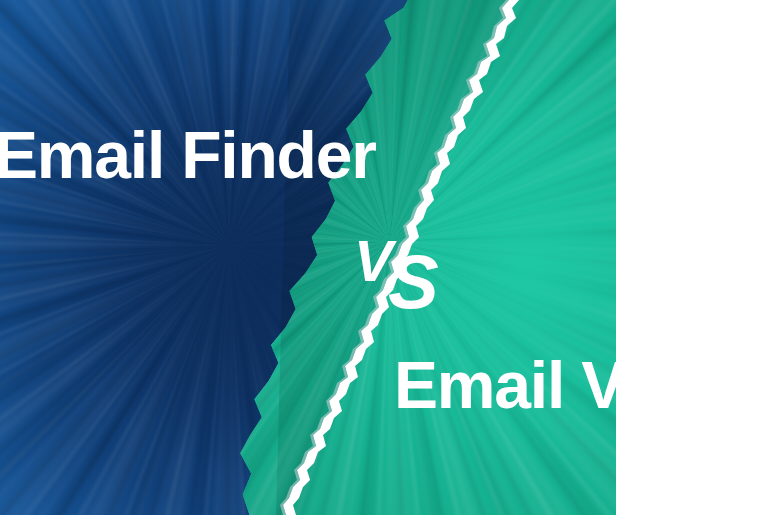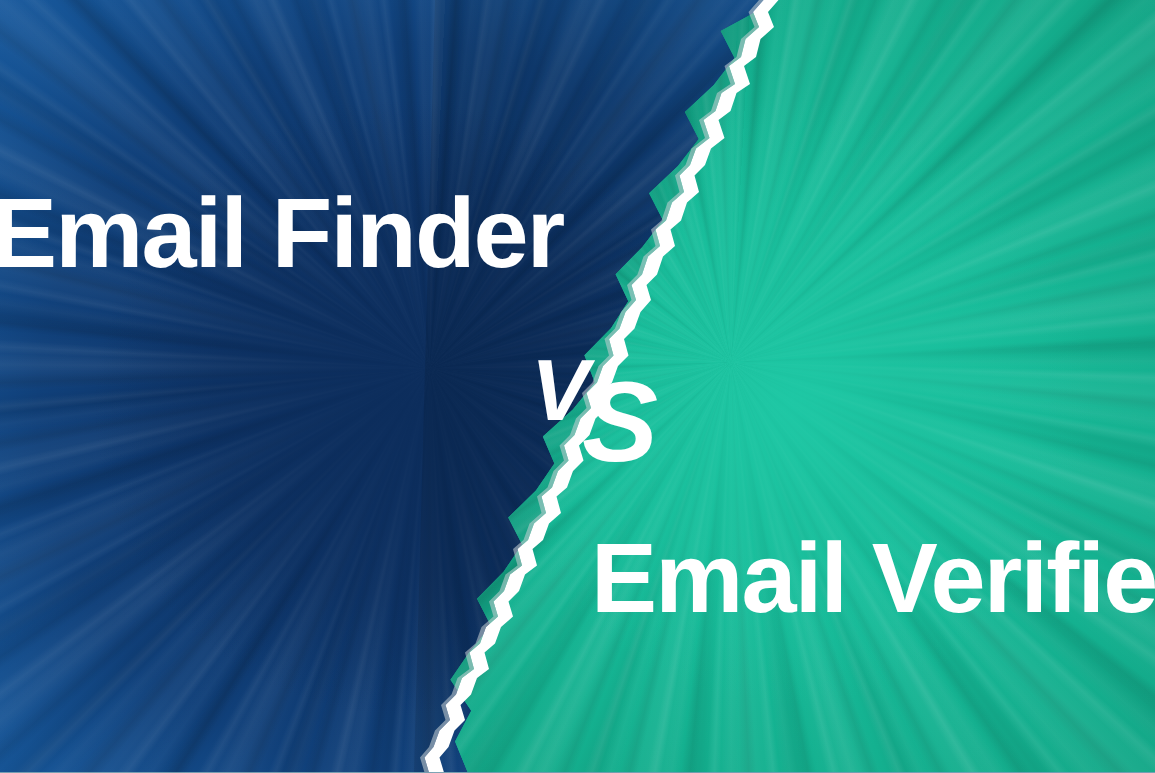--- a/index.html
+++ b/index.html
@@ -5,21 +5,21 @@
 <style>
   html, body {
     margin: 0;
     padding: 0;
     background: #ffffff;
   }
   * { box-sizing: border-box; }
 
   .banner {
     position: relative;
-    width: 770px;
+    width: 616px;
     height: 515px;
     overflow: hidden;
     font-family: "Liberation Sans", sans-serif;
     background: #0d3366;
     user-select: none;
     padding-left: 22px;
   }
 
   
   .half-left {

